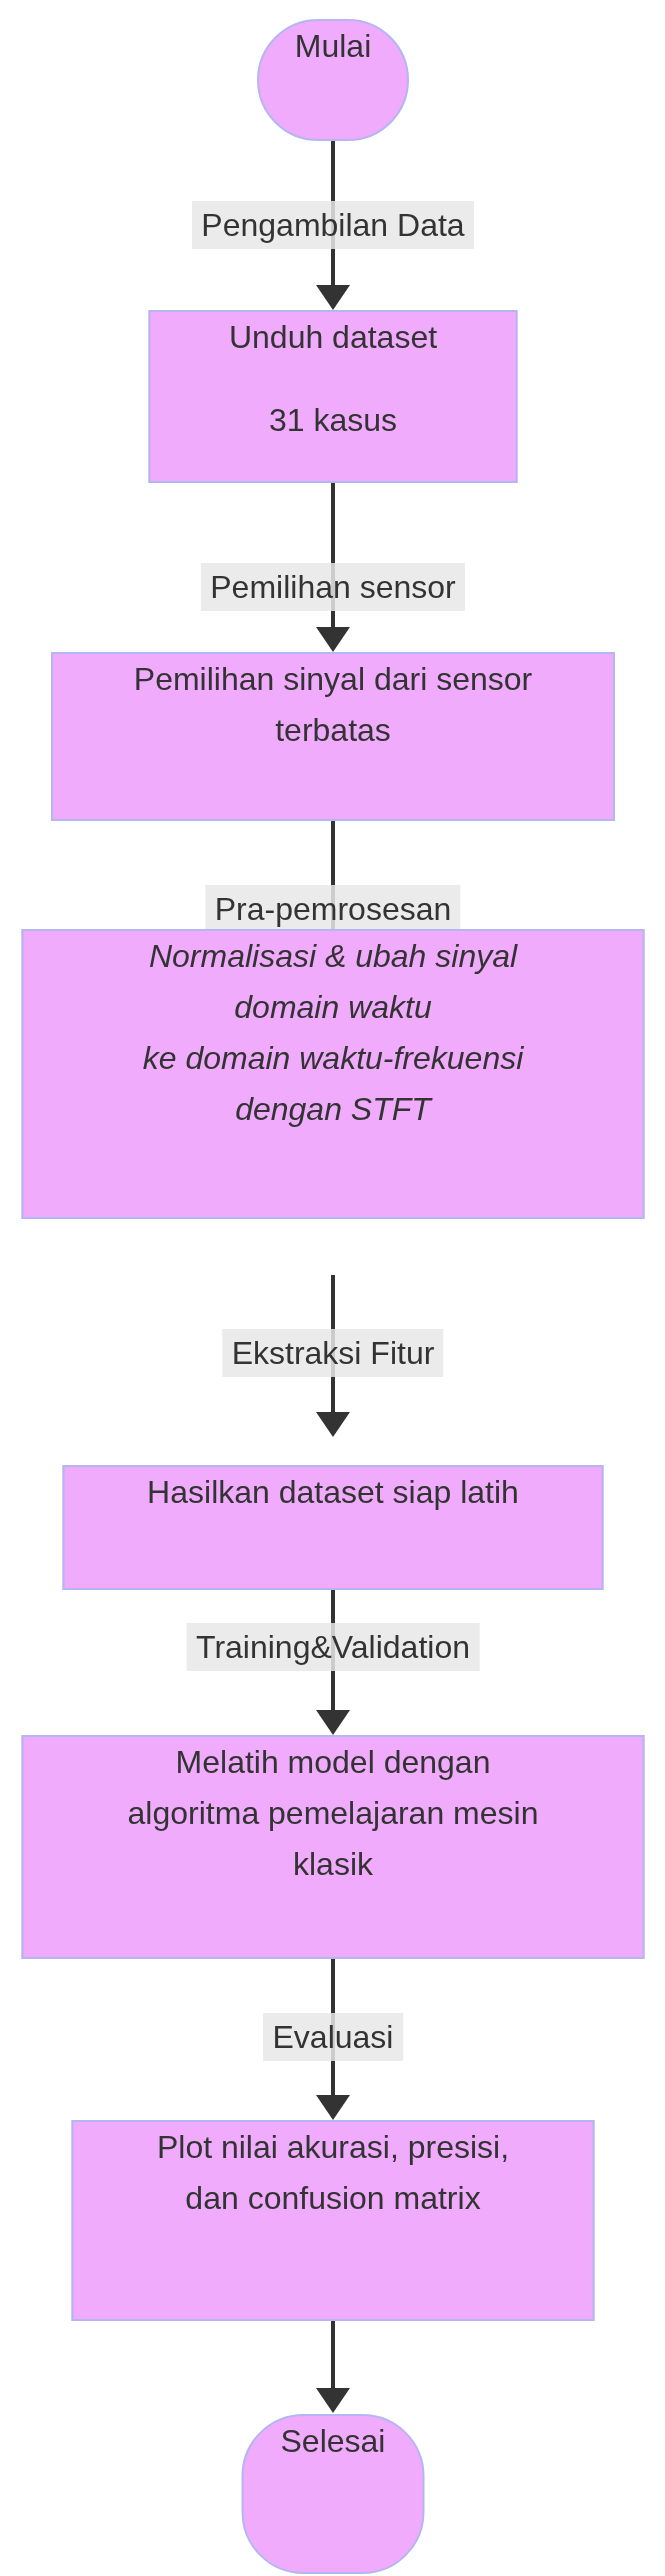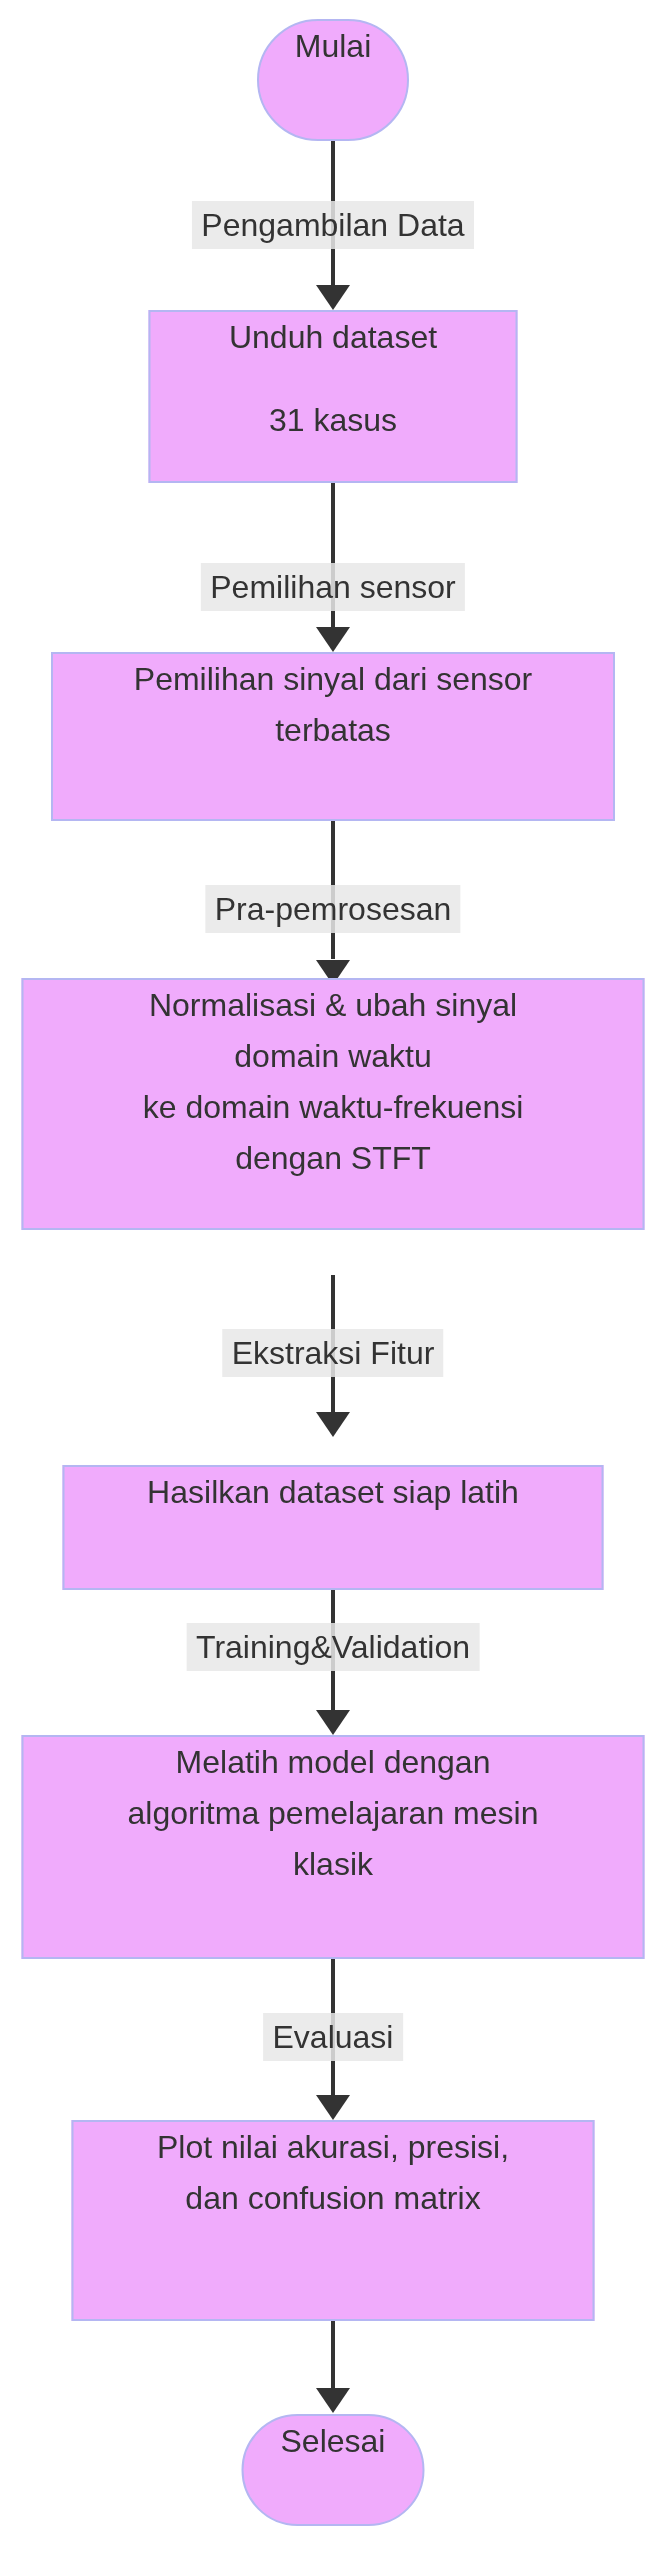--- a/index.html
+++ b/index.html
@@ -109,21 +109,21 @@
   <div class="node" style="top:310px; width:369px; height:173px;gap:32px;">
     <div class="nline">Unduh dataset</div>
     <div class="nline">31 kasus</div>
   </div>
 
   <div class="node" style="top:652px; width:564px; height:169px;">
     <div class="nline">Pemilihan sinyal dari sensor</div>
     <div class="nline">terbatas</div>
   </div>
 
-  <div class="node" style="top:978px; width:623px; height:252px;">
+  <div class="node" style="top:929px; width:623px; height:290px;font-style:italic;">
     <div class="nline">Normalisasi &amp; ubah sinyal</div>
     <div class="nline">domain waktu</div>
     <div class="nline">ke domain waktu-frekuensi</div>
     <div class="nline">dengan STFT</div>
   </div>
 
   <div class="node" style="top:1437px; width:541px; height:125px;margin-top:28px;">
     <div class="nline">Hasilkan dataset siap latih</div>
   </div>
 
@@ -131,18 +131,18 @@
     <div class="nline">Melatih model dengan</div>
     <div class="nline">algoritma pemelajaran mesin</div>
     <div class="nline">klasik</div>
   </div>
 
   <div class="node" style="top:2120px; width:523px; height:201px;">
     <div class="nline">Plot nilai akurasi, presisi,</div>
     <div class="nline">dan confusion matrix</div>
   </div>
 
-  <div class="node stadium" style="top:2414px; width:183px; height:112px;">
+  <div class="node stadium" style="top:2414px; width:183px; height:160px;">
     <div class="nline">Selesai</div>
   </div>
 
 </div>
 
 
 </body></html>

